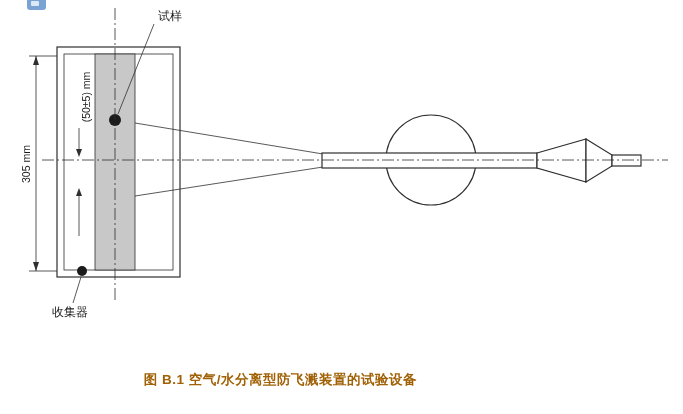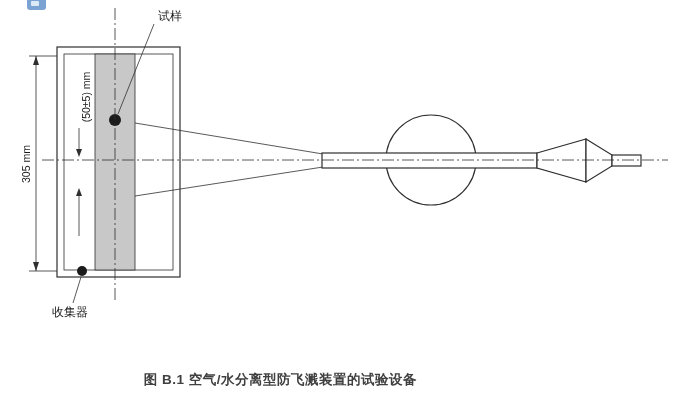--- a/index.html
+++ b/index.html
@@ -46,21 +46,21 @@
   .lbl { font-size: 12px; }
   .dim { font-size: 10.5px; }
   .caption {
     position: absolute;
     left: 0;
     top: 371px;
     width: 561px;
     text-align: center;
     font-size: 13.5px;
     font-weight: bold;
-    color: #404040;
+    color: #a16207;
     letter-spacing: 0.5px;
   }
   .artifact-icon {
     position: absolute;
     left: 27px;
     top: 0;
     width: 19px;
     height: 10px;
     background: var(--artifact_blue, #7aa3d4);
     border-radius: 0 0 3px 3px;

